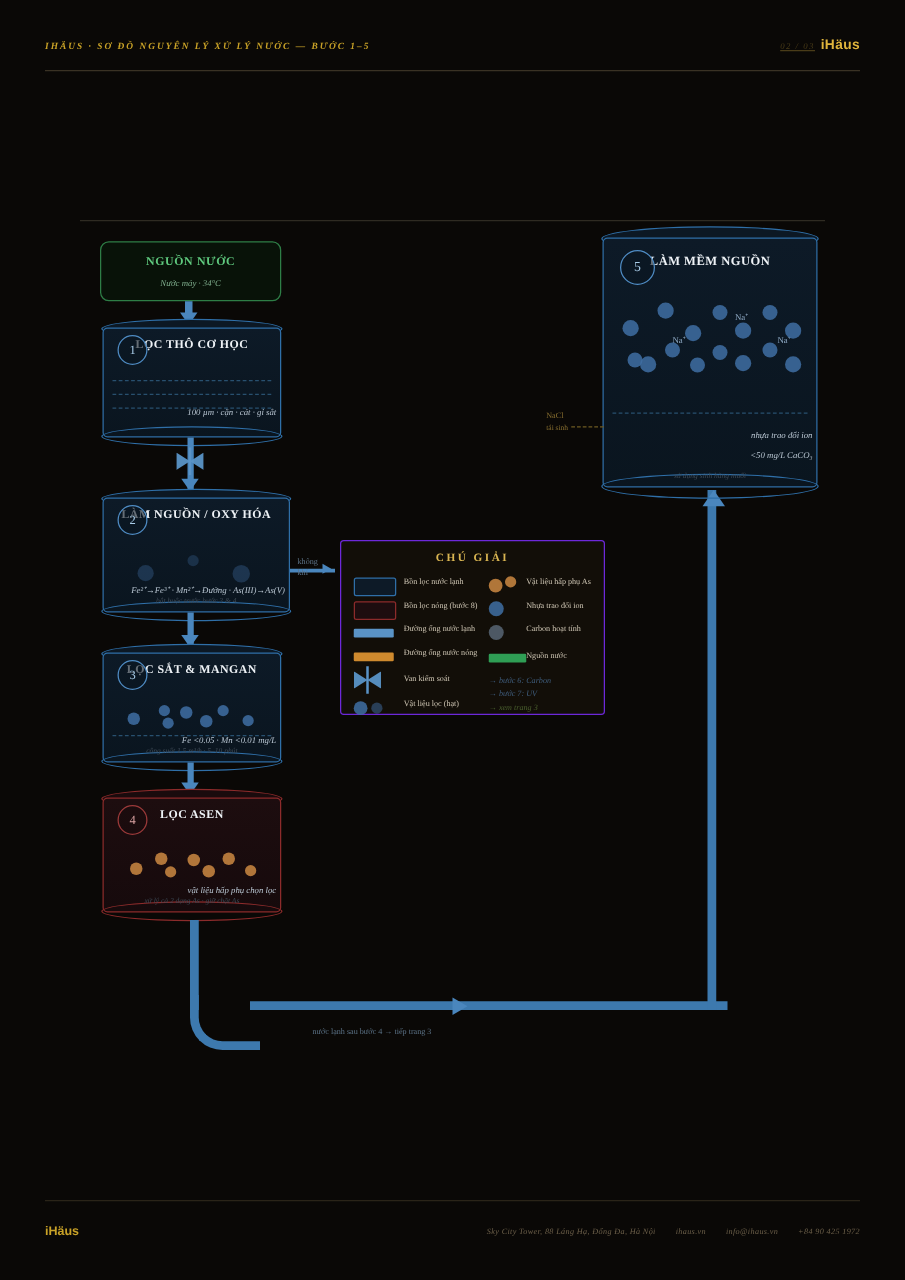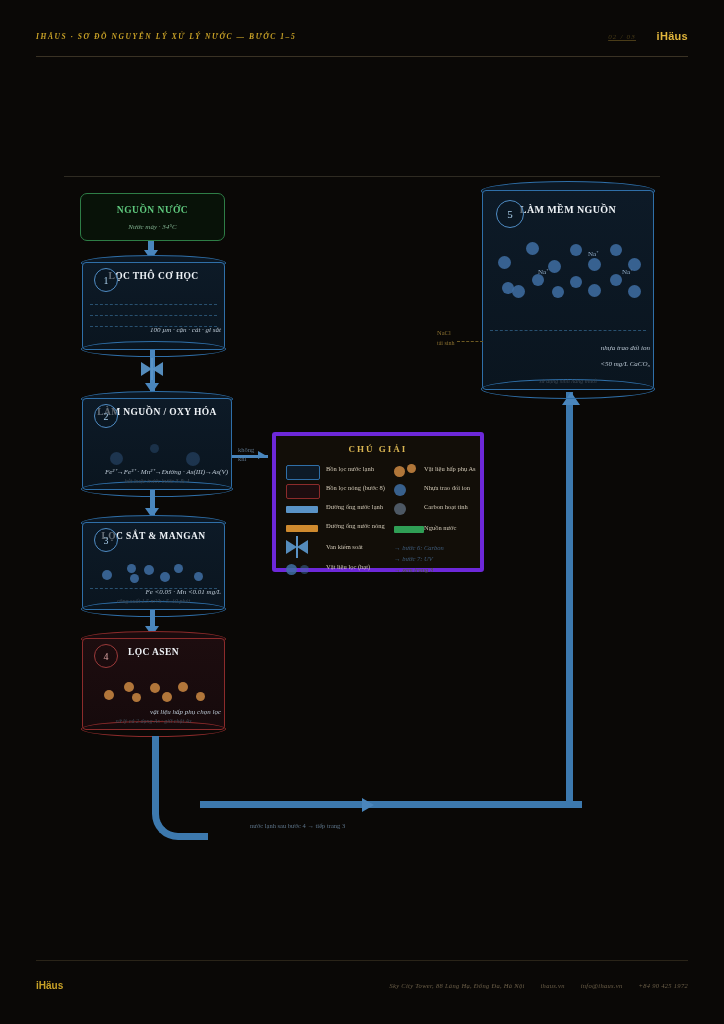--- a/index.html
+++ b/index.html
@@ -10,21 +10,21 @@
   .page{position:absolute;inset:0;background:#0a0806;}
 
   
   .hdr{position:absolute;left:36px;right:36px;top:30px;height:20px;}
   .hdr-left{
     position:absolute;left:0;top:2px;font-size:7.5px;letter-spacing:1.6px;
     font-style:italic;font-weight:bold;color:#c9a227;text-transform:uppercase;
     white-space:nowrap;
   }
   .hdr-page{
-    position:absolute;right:52px;top:3px;font-size:7px;letter-spacing:1.2px;
+    position:absolute;right:36px;top:3px;font-size:7px;letter-spacing:1.2px;
     color:#4a3c18;font-style:italic;text-decoration:underline;
   }
   .hdr-logo{
     position:absolute;right:0;top:0;font-size:11px;font-weight:bold;
     font-family:"Liberation Sans",sans-serif;color:#e0b53c;letter-spacing:.3px;
   }
   .hdr-rule{position:absolute;left:36px;right:36px;top:56px;height:1px;background:#3a3224;}
 
   
   .ftr-rule{position:absolute;left:36px;right:36px;top:960px;height:1px;background:#2a2418;}
@@ -122,21 +122,21 @@
   .valve i.r{right:0;clip-path:polygon(100% 0,0 50%,100% 100%);}
   .valve b{position:absolute;left:10px;top:-4px;width:1.6px;height:22px;background:#5a93c6;}
 
   .lbl{position:absolute;font-size:6.5px;color:#5d7489;line-height:1.35;}
   .lbl.amber{color:#8a7030;}
   .lbl.ion{font-size:7px;color:#8ea9c4;}
 
   
   .legend{
     position:absolute;left:272px;top:432px;width:212px;height:140px;
-    box-sizing:border-box;border:4px solid #6d28d9;border-radius:3px;
+    box-sizing:border-box;border:1px solid #6d28d9;border-radius:3px;
     background:#120e08;
   }
   .lg-title{
     position:absolute;left:0;right:0;top:8px;text-align:center;
     font-size:9px;font-weight:bold;letter-spacing:2px;color:#d9b552;
   }
   .lg-col{position:absolute;top:26px;}
   .lg-col.a{left:10px;width:108px;}
   .lg-col.b{left:118px;width:92px;}
   .lg-row{position:relative;height:19px;}

